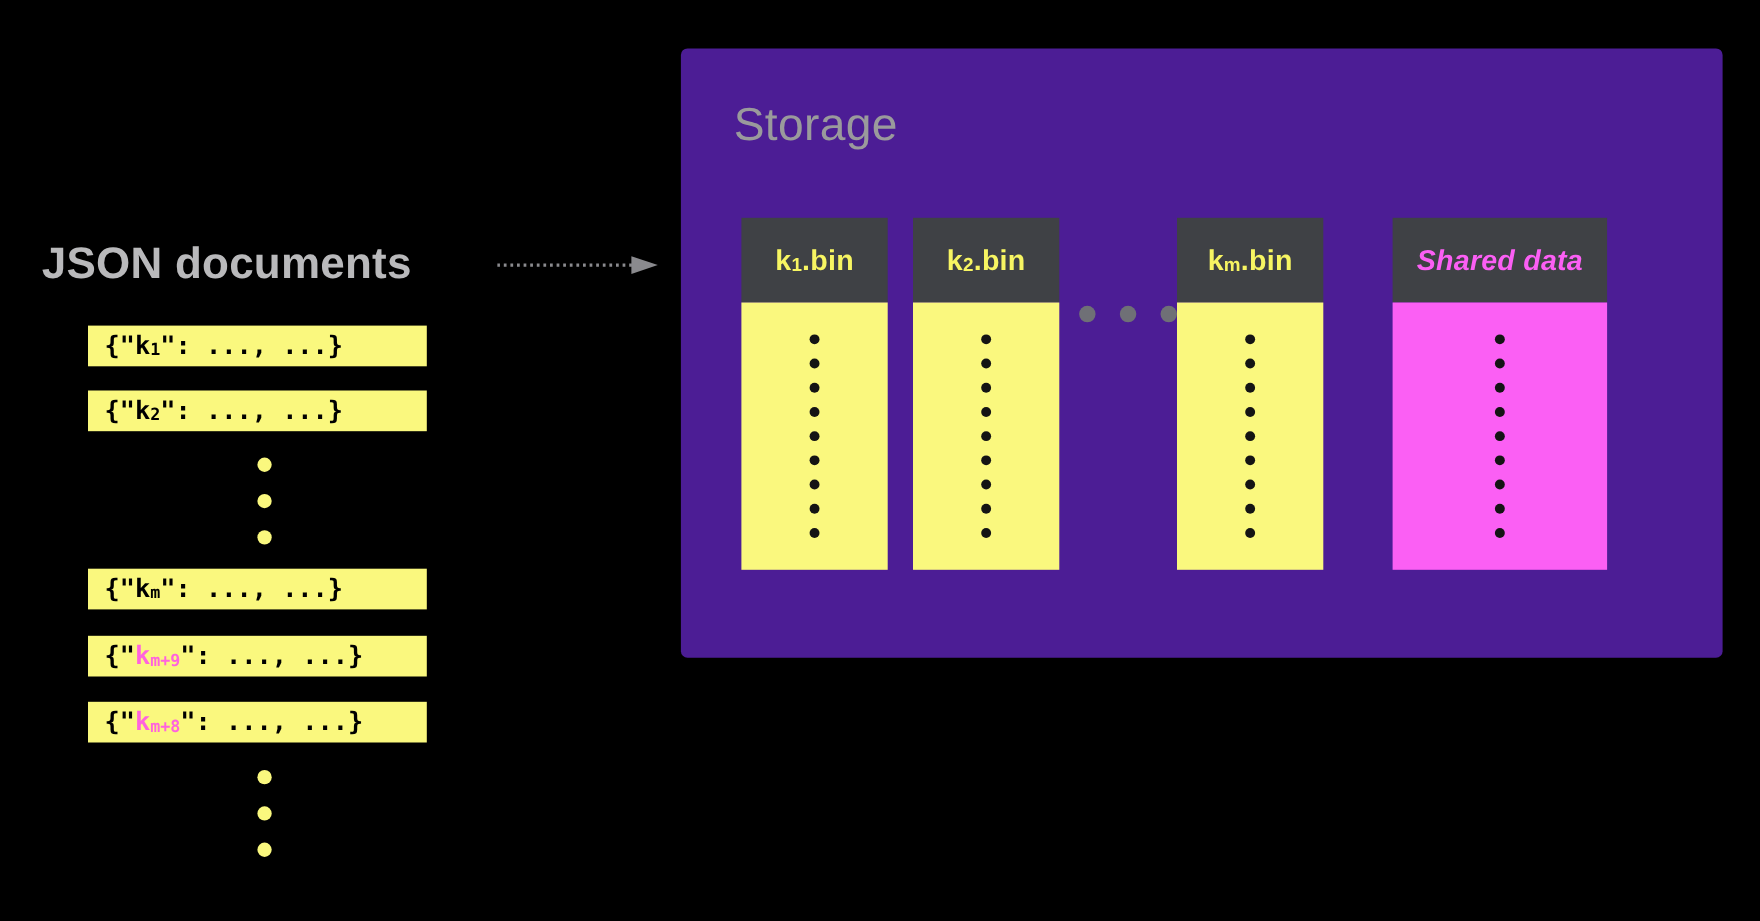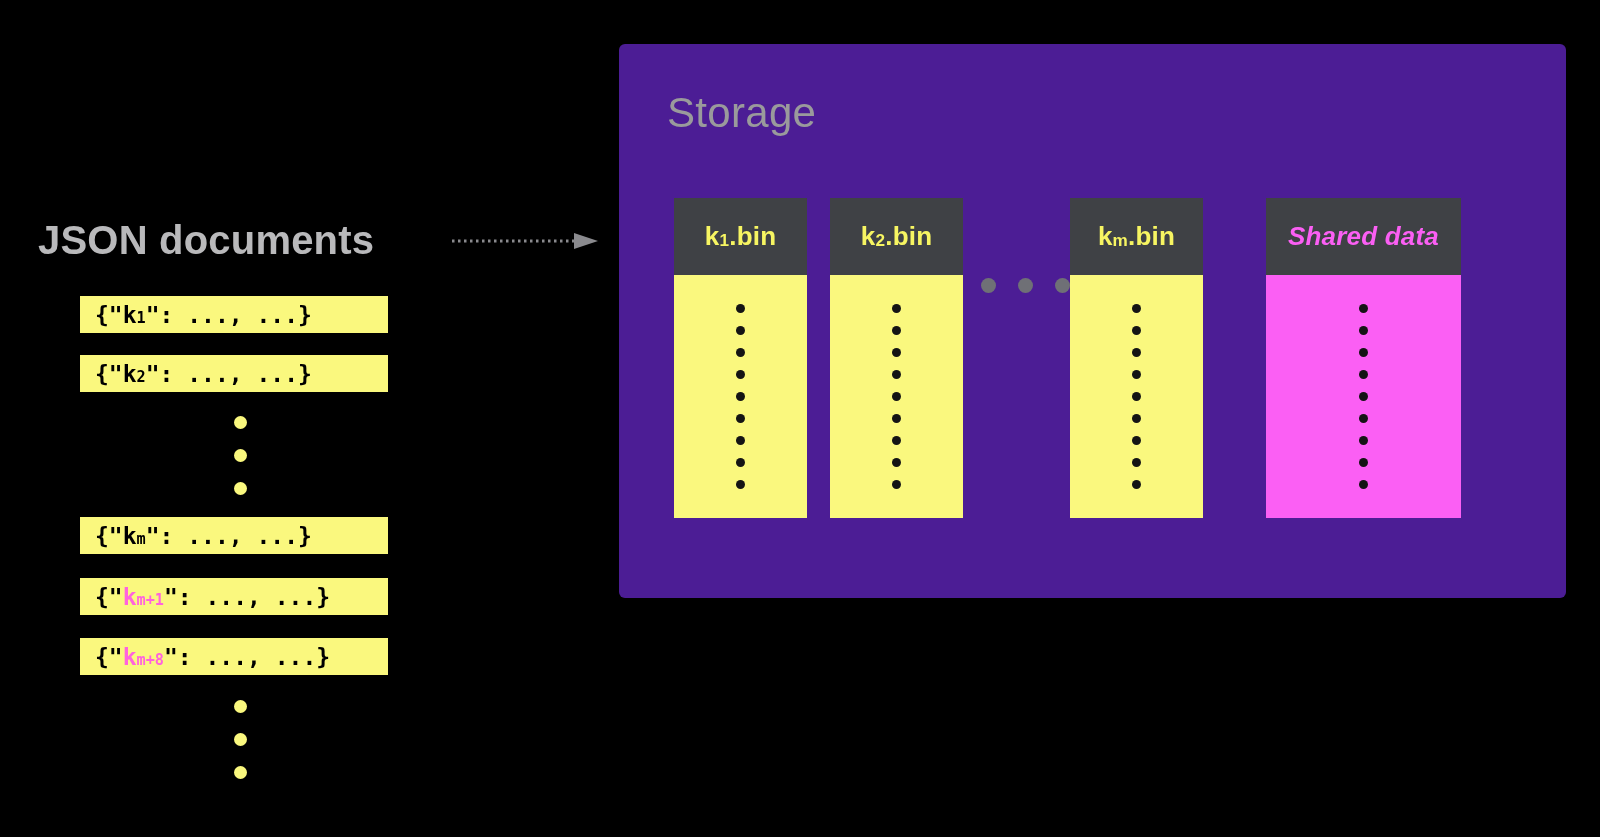--- a/index.html
+++ b/index.html
@@ -203,21 +203,21 @@
   <div class="doc-box" style="top:517px;">
     <span class="rest">{"</span>
       <span class="key">k</span>
       <sub class="key">m</sub>
       <span class="rest">": ...,  ...}</span>
   </div>
 
   <div class="doc-box" style="top:578px;">
     <span class="rest">{"</span>
       <span class="key magenta">k</span>
-      <sub class="key magenta">m+1</sub>
+      <sub class="key magenta">m+9</sub>
       <span class="rest">": ...,  ...}</span>
   </div>
 
   <div class="doc-box" style="top:638px;">
     <span class="rest">{"</span>
       <span class="key magenta">k</span>
       <sub class="key magenta">m+8</sub>
       <span class="rest">": ...,  ...}</span>
   </div>
 

